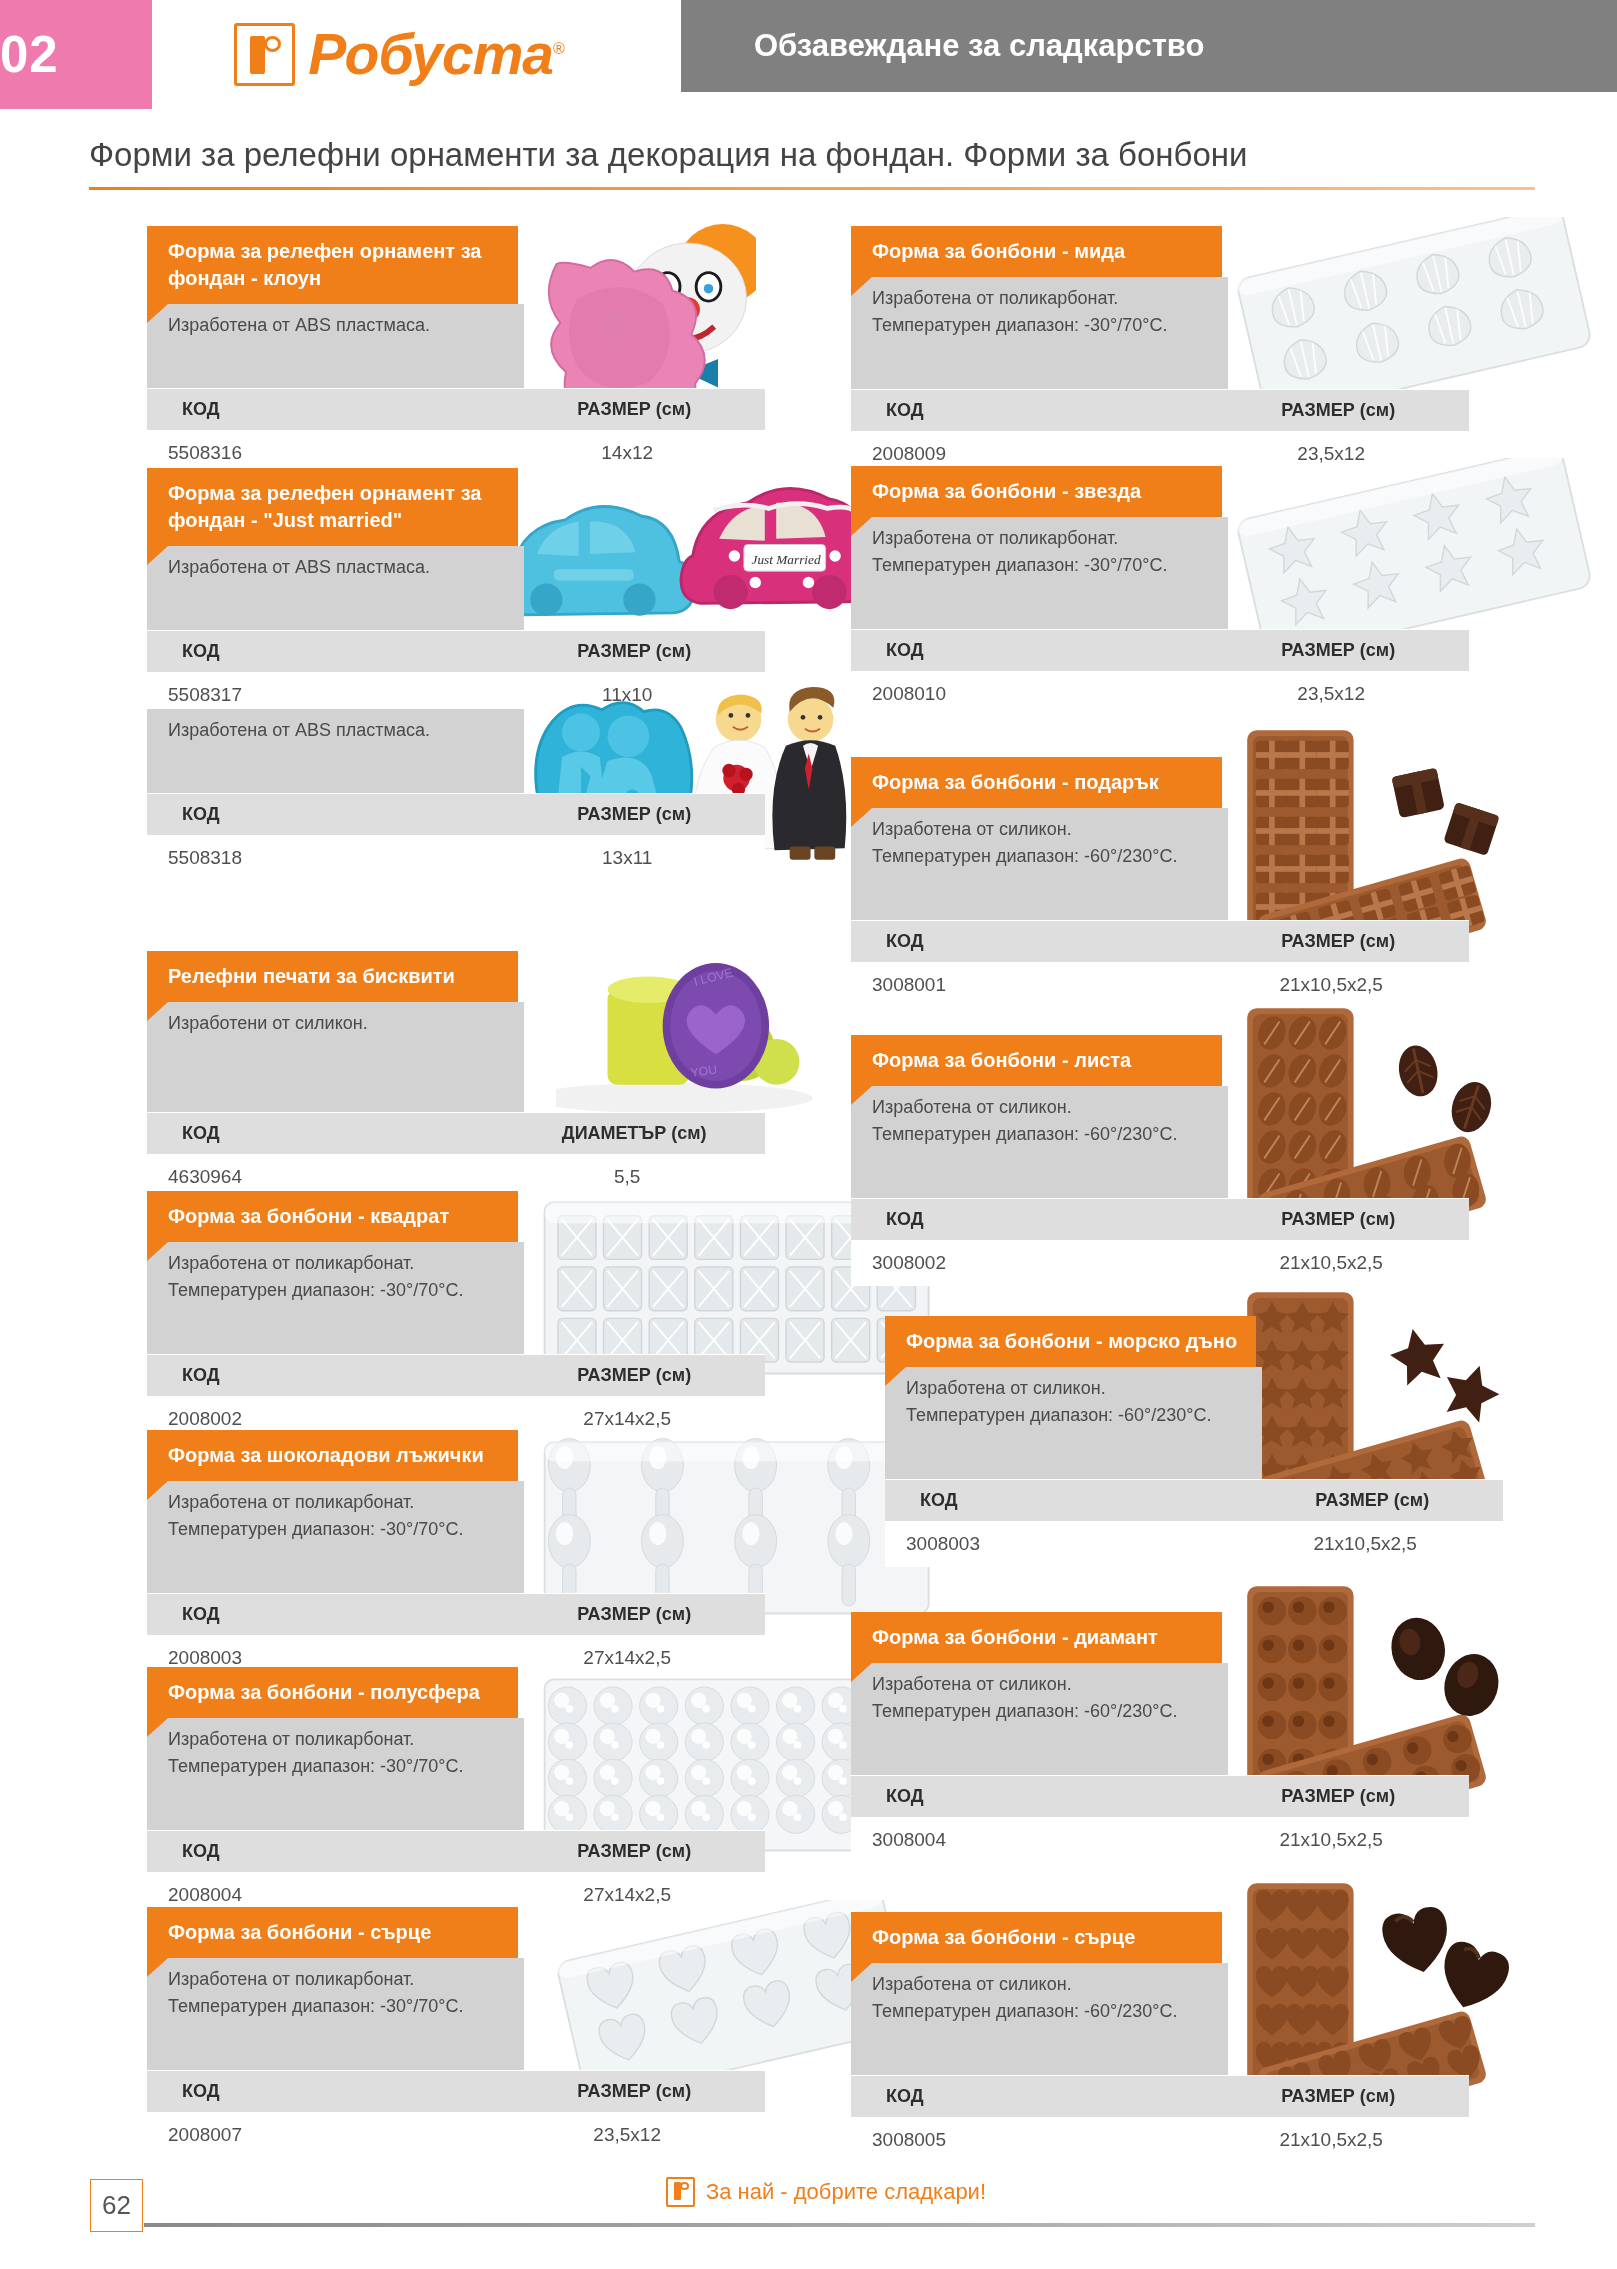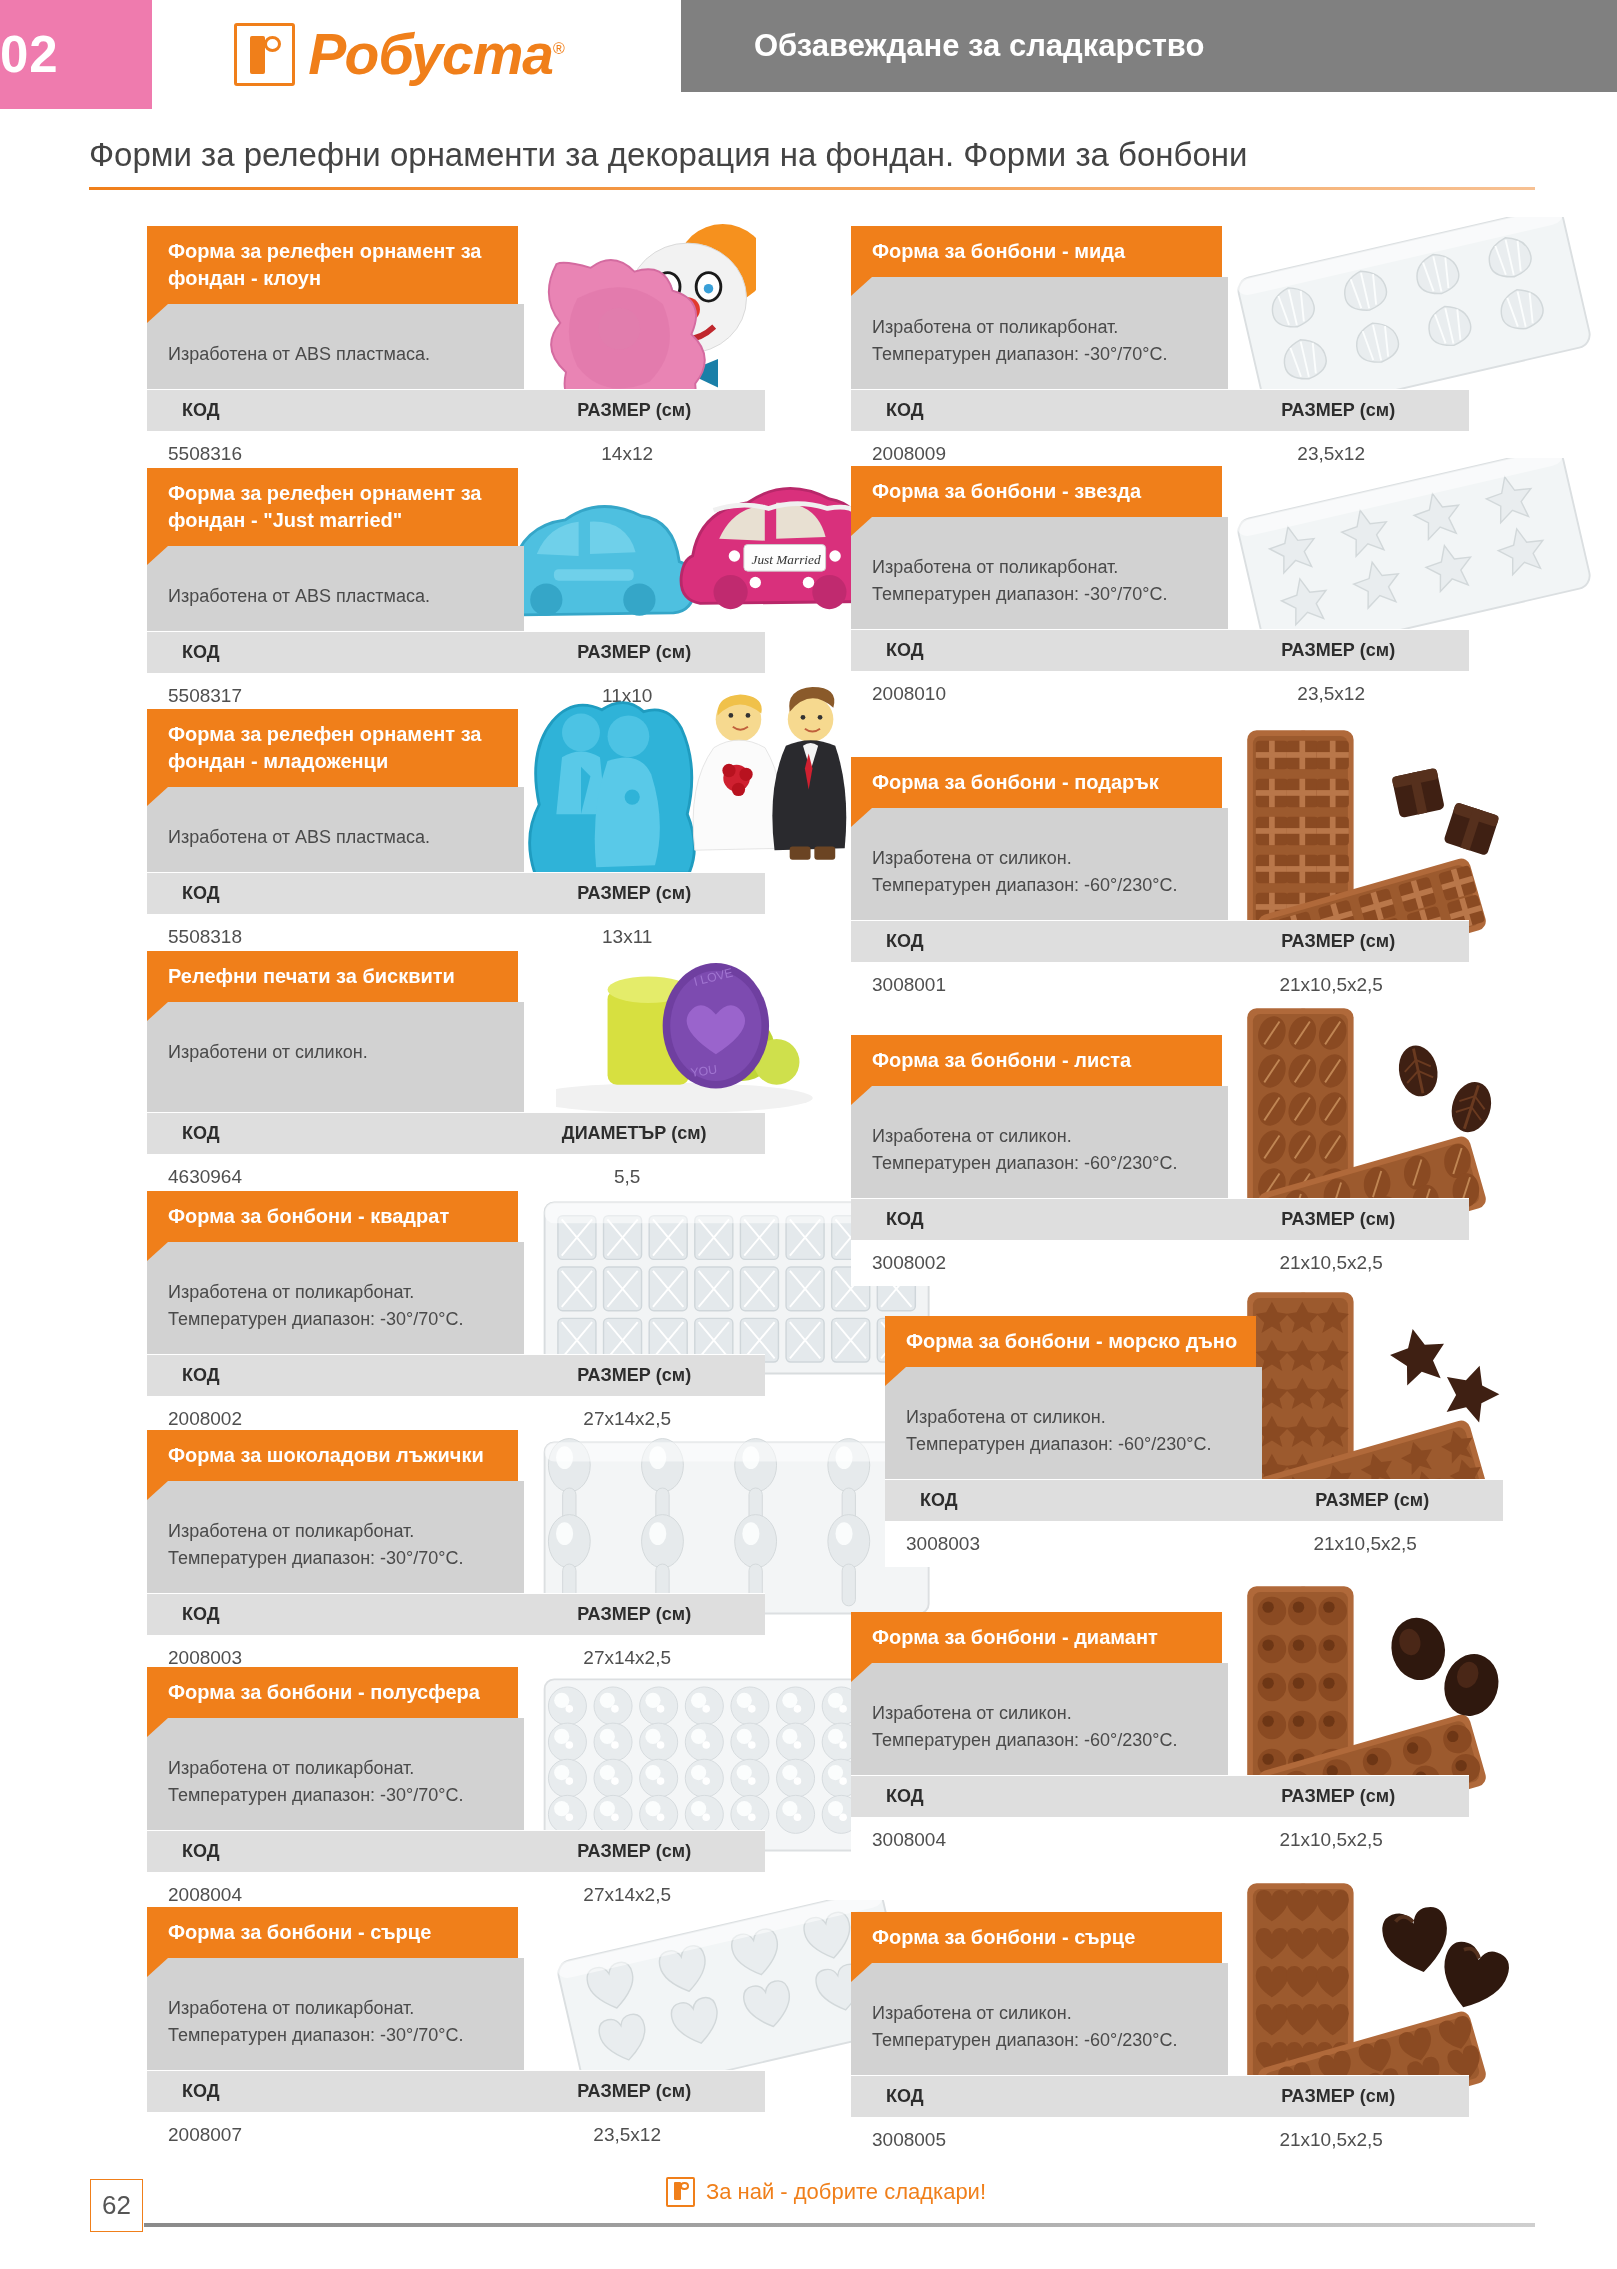--- a/index.html
+++ b/index.html
@@ -71,21 +71,21 @@
     font-size:20px;font-weight:700;line-height:1.33;
     padding:12.4px 17px 12.4px 21px;box-sizing:border-box;
   }
   .card-head .tail{
     position:absolute;left:0;bottom:-19px;width:0;height:0;
     border-left:21px solid #f07f1a;
     border-bottom:19px solid transparent;
   }
   .card-desc{
     background:#d2d2d2;color:#4a4a4a;font-size:18px;line-height:1.5;
-    padding:37px 21px 21px 21px;box-sizing:border-box;
+    padding:8px 21px 21px 21px;box-sizing:border-box;
   }
   .card-codehead{
     background:#dedede;display:flex;align-items:center;
     height:42px;box-sizing:border-box;
     font-size:18px;font-weight:700;color:#2d2d2d;
     border-top:1.9px solid #ffffff;
   }
   .card-codehead .c1{padding-left:35px;flex:0 0 52%;}
   .card-codehead .c2{flex:1;text-align:center;}
   .card-valuerow{
@@ -245,21 +245,20 @@
         <path d="M302 44 q8 6 16 0" stroke="#c0603c" stroke-width="2" fill="none"></path>
         <path d="M282 62 q26 -12 52 0 q16 46 10 108 l-74 2 q-8 -66 12 -110z" fill="#2a2a2e"></path>
         <path d="M300 62 l8 26 l8 -26 q-8 -6 -16 0z" fill="#f4f4f4"></path>
         <path d="M306 70 l4 16 l-4 22 l-4 -22z" fill="#cf2030"></path>
         <rect x="286" y="168" width="22" height="14" rx="3" fill="#6b4423"></rect>
         <rect x="312" y="168" width="22" height="14" rx="3" fill="#6b4423"></rect>
       </g>
       </svg>
     </div>
     <div class="card" style="left: 147px; top: 709px; width: 618px;">
-      <div class="card-head" style="width:371px;min-height:65px"><span class="title-text">Форма за релефен орнамент за фондан - младоженци</span><span class="tail"></span></div>
       <div class="card-desc" style="width:377px;min-height:84px">Изработена от ABS пластмаса.</div>
       <div class="card-codehead">
         <span class="c1">КОД</span>
         <span class="c2">РАЗМЕР (см)</span>
       </div>
       <div class="card-valuerow">
         <span class="c1">5508318</span>
         <span class="c2">13x11</span>
       </div>
     </div>

